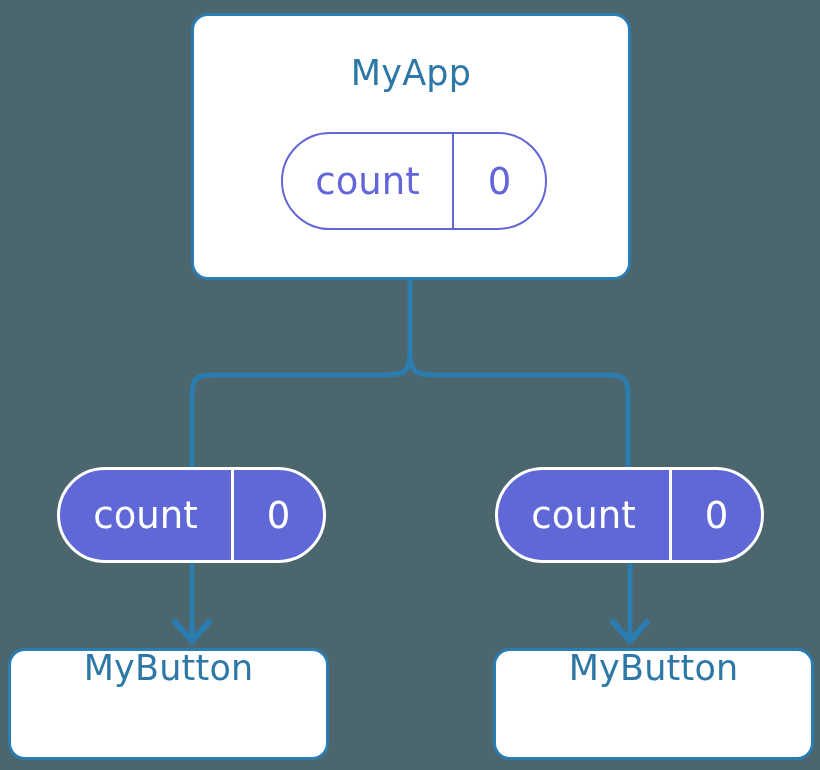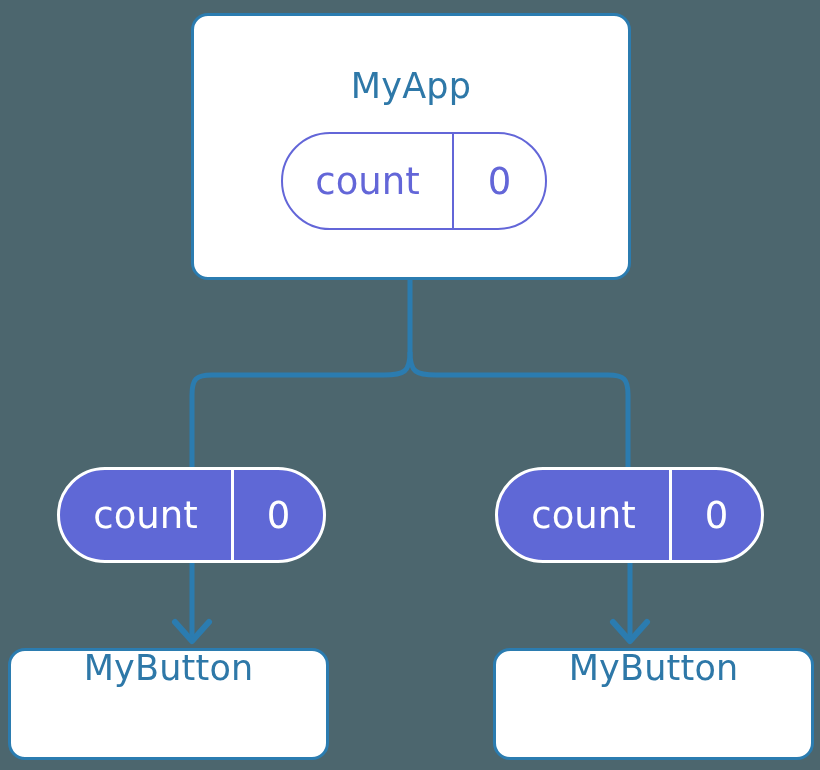--- a/index.html
+++ b/index.html
@@ -50,21 +50,21 @@
     white-space: nowrap;
   }
 
   
   #node-myapp {
     left: 191px;
     top: 13px;
     width: 440px;
     height: 267px;
     justify-content: flex-start;
-    padding-top: 53px;
+    padding-top: 40px;
   }
 
   
   .leaf-box {
     justify-content: flex-start;
     padding-top: 0;
   }
   #node-mybutton-left {
     left: 8px;
     top: 648px;

